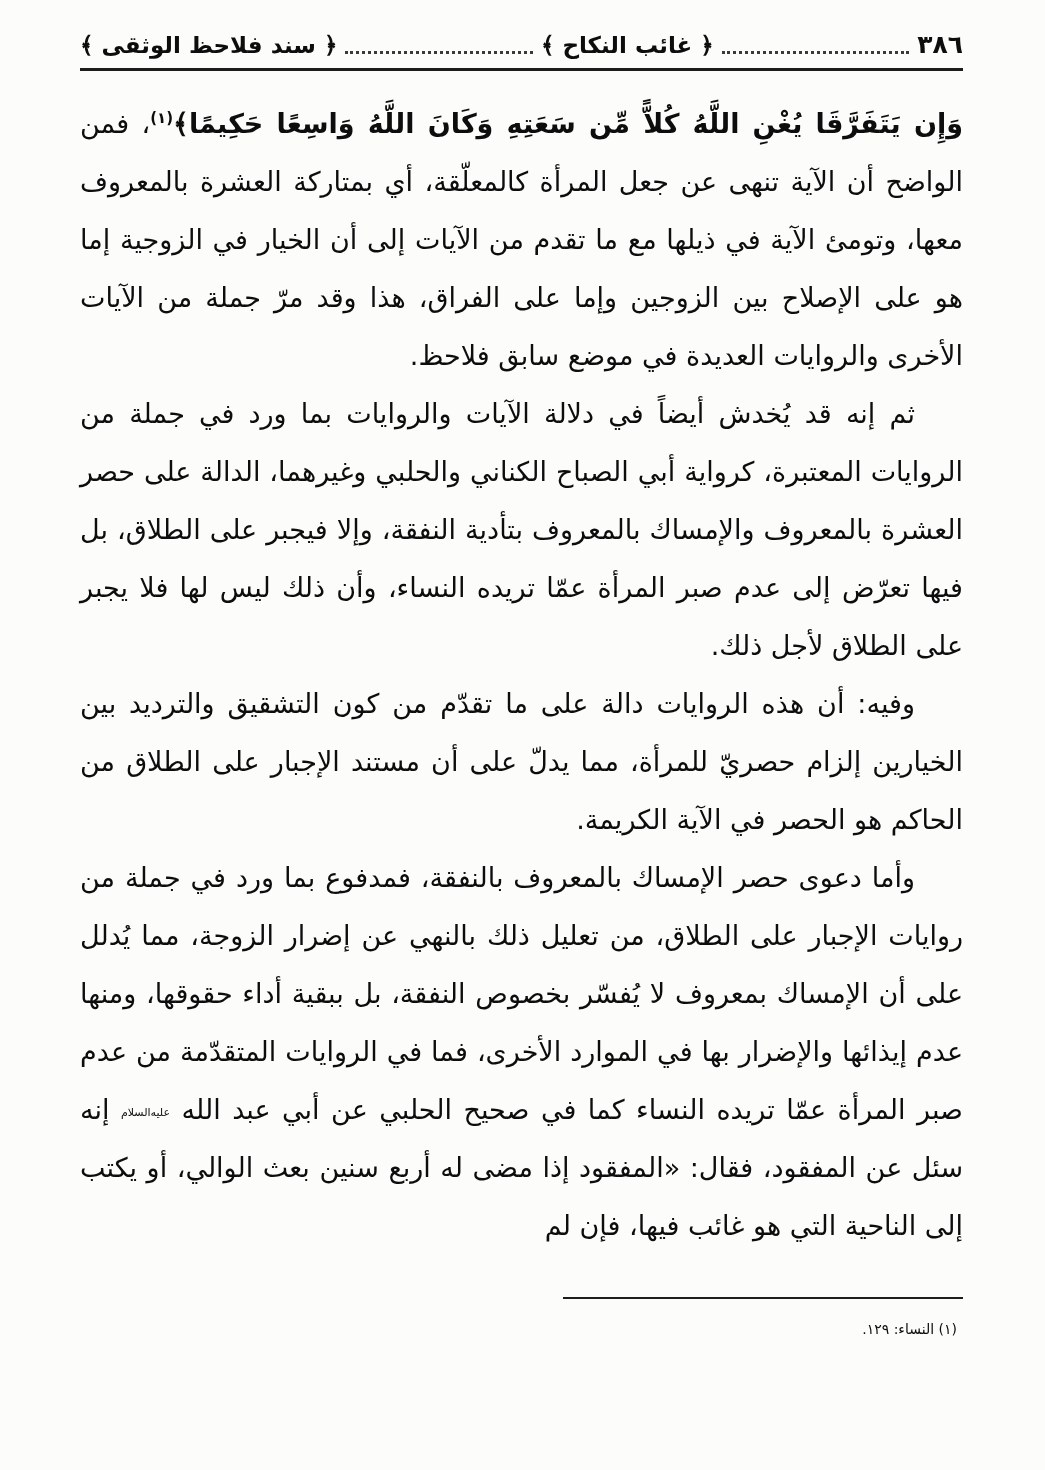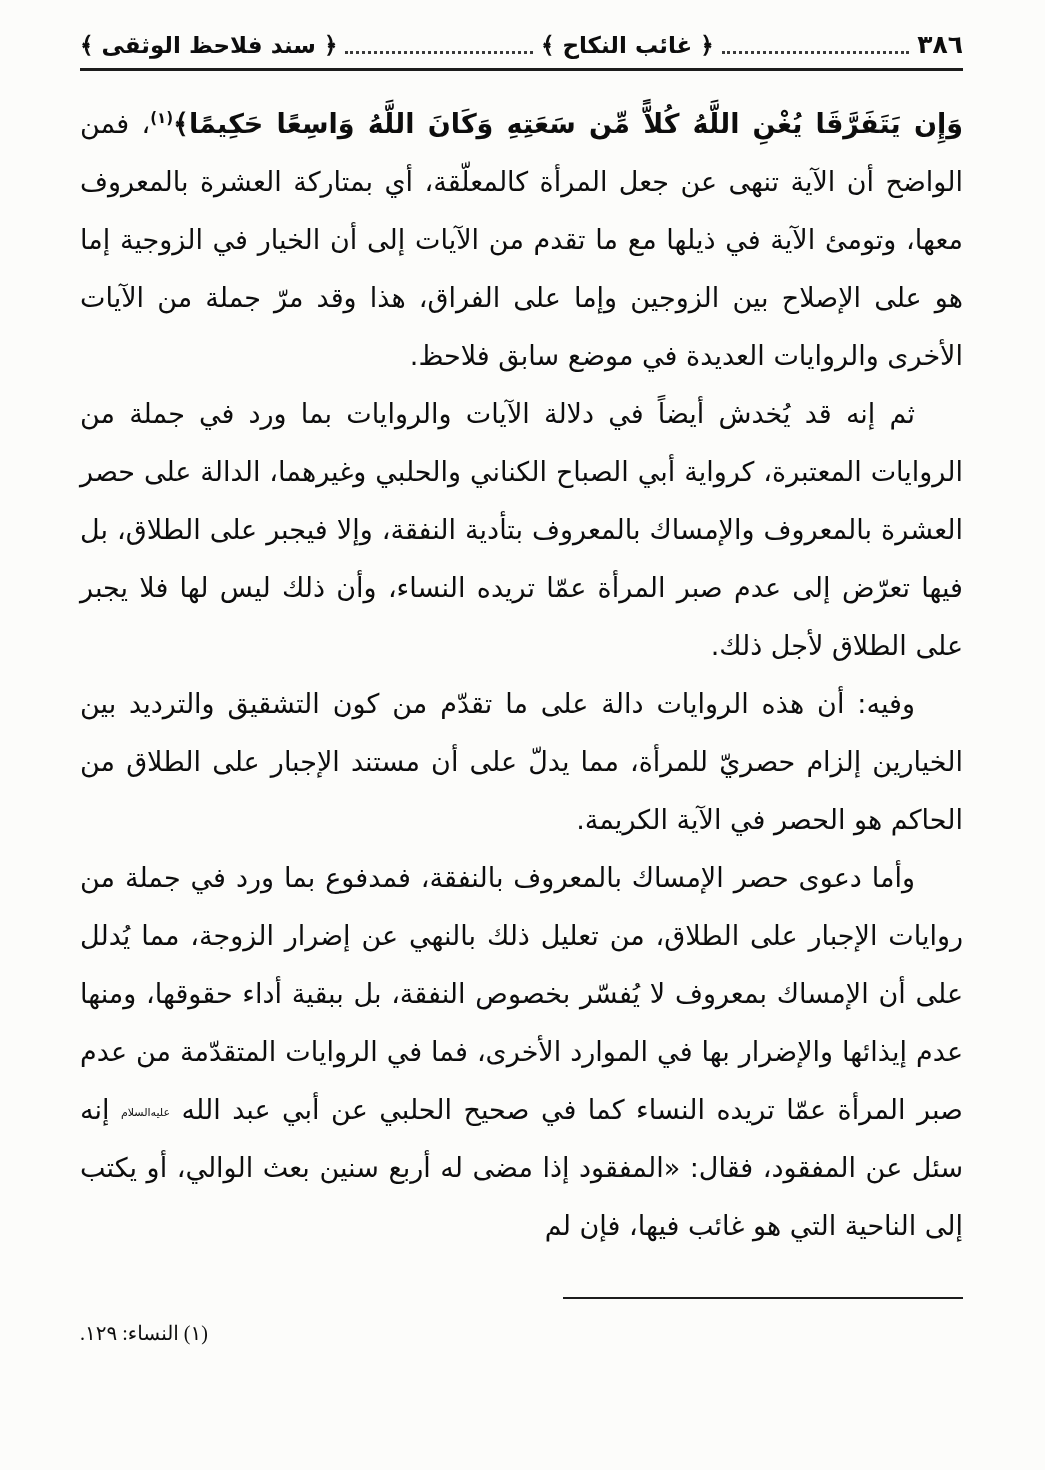--- a/index.html
+++ b/index.html
@@ -76,23 +76,22 @@
     margin-top: 42px;
   }
   .footnote-rule {
     width: 400px;
     border: none;
     border-top: 2.5px solid #1c1c1c;
     margin: 0;
   }
   .footnote {
     margin: 22px 6px 0 0;
-    font-size: 20px;
-    text-align: left;
-    font-family: Liberation Serif, serif;
+    font-size: 14px;
+    text-align: right;
   }
 </style>
 </head>
 <body>
 
 <div class="page">
 
   <header class="page-header">
     <span class="page-num">٣٨٦</span>
     <span class="dots"></span>

